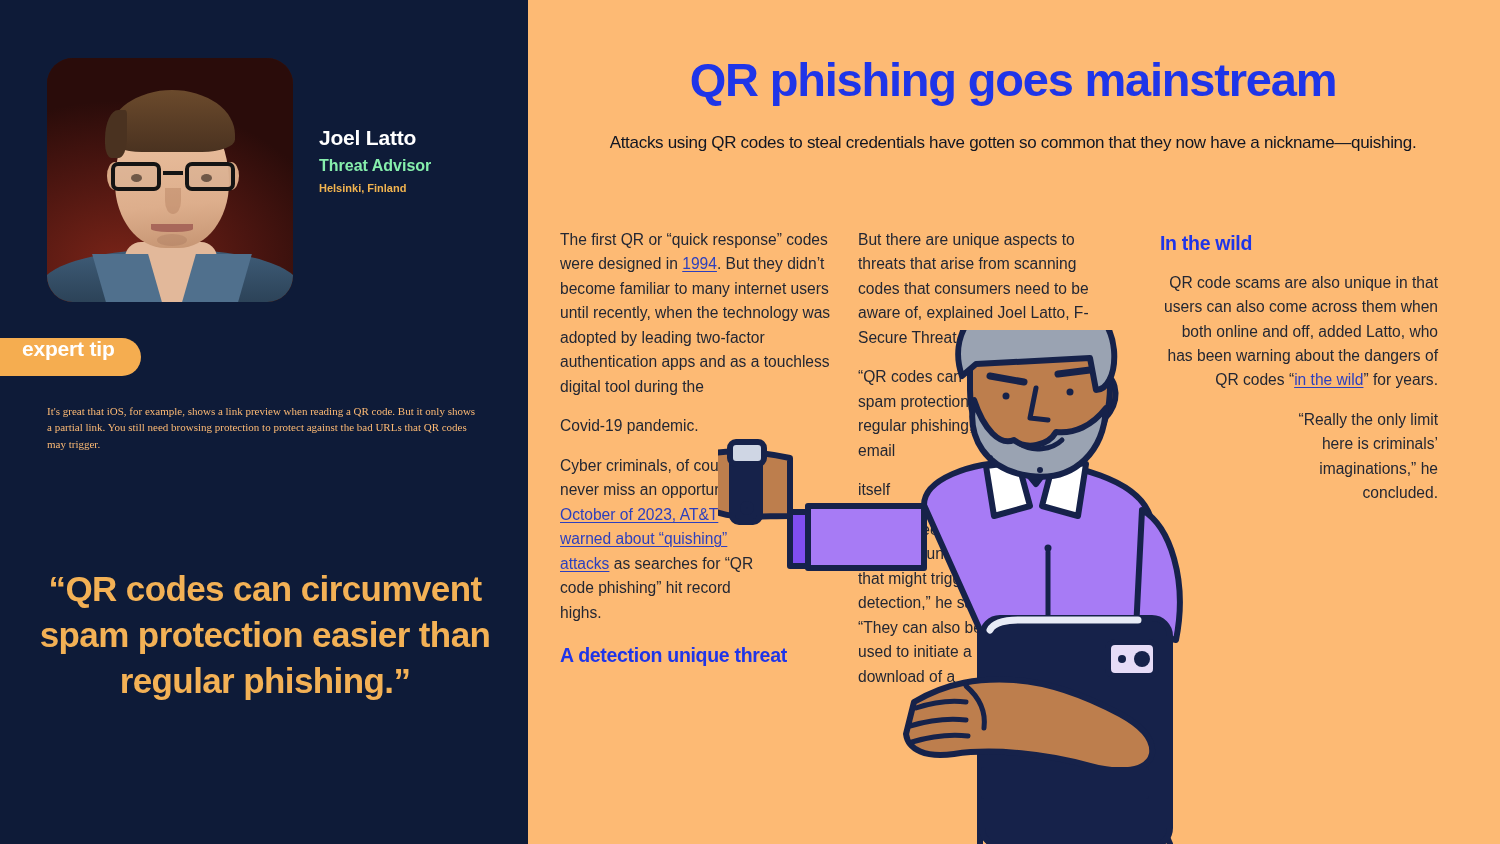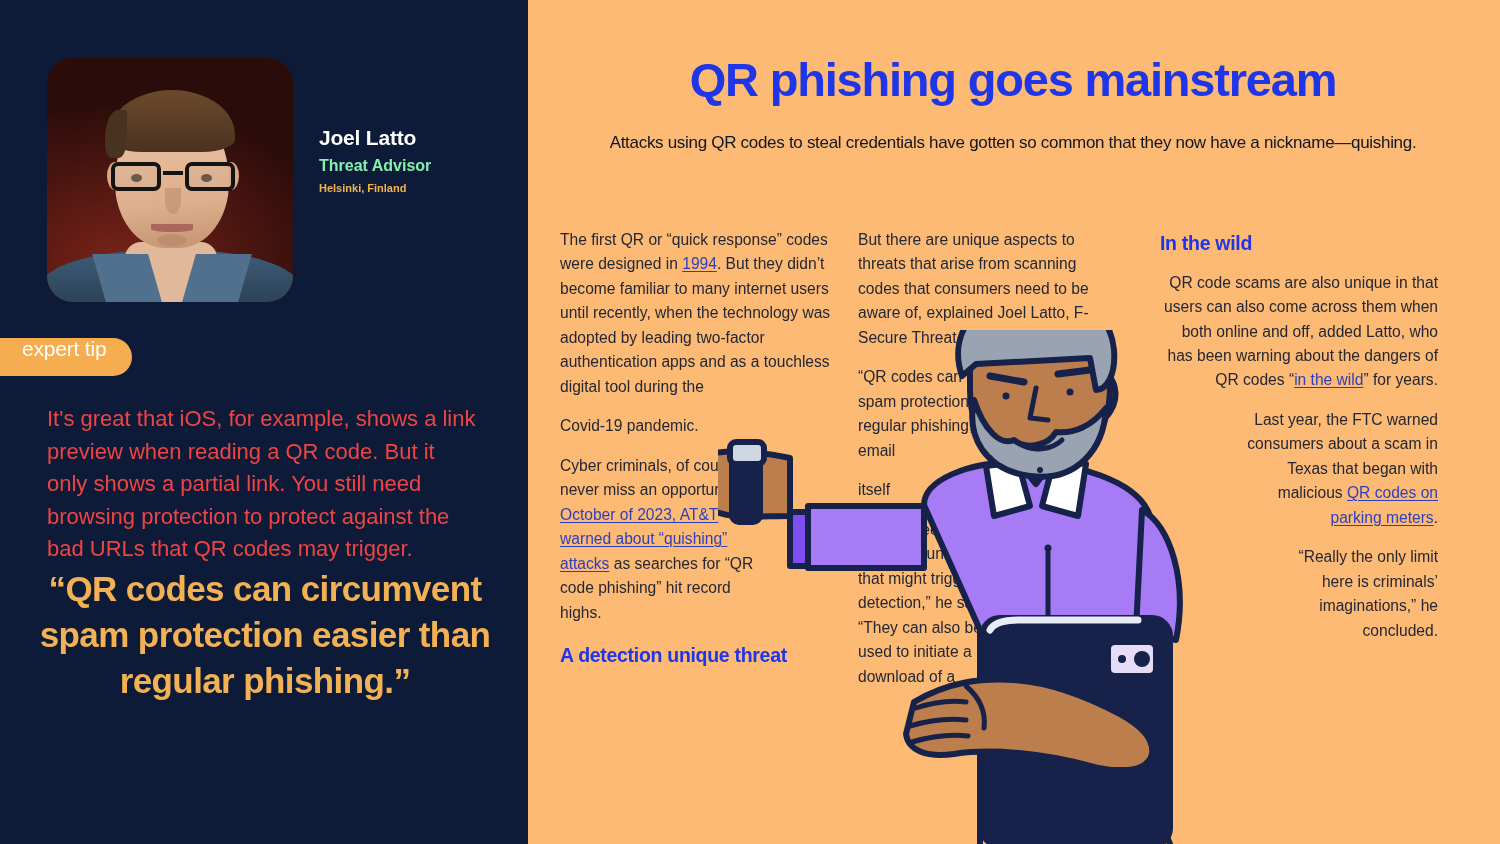--- a/index.html
+++ b/index.html
@@ -142,31 +142,32 @@
 
   .tip-badge {
     position: absolute;
     left: 0; top: 338px;
     height: 38px;
     padding: 0 26px 16px 22px;
     display: flex; align-items: center;
     background: #f5ad50;
     border-radius: 0 19px 19px 0;
     color: #ffffff;
-    font-size: 21px; font-weight: 400;
+    font-size: 21px; font-weight: 700;
     letter-spacing: -0.2px;
   }
 
   .tip-body {
     position: absolute;
     left: 47px; top: 403px;
     width: 432px;
-    color: #ef4444;
-    font-size: 22px;
+    color: #fdba74;
+    font-size: 11px;
     line-height: 1.48;
+    font-family: Liberation Serif, serif;
   }
 
   .pull-quote {
     position: absolute;
     left: 30px; top: 566px;
     width: 470px;
     text-align: center;
     color: #f3b155;
     font-size: 35px;
     font-weight: 700;
@@ -308,23 +309,20 @@
       <p class="q1">“QR codes can circumvent spam protection easier than regular phishing, since  the email</p>
       <p class="q2">itself</p>
       <p class="q2">doesn’t need to have any outbound links that might trigger detection,” he said. “They can also be used to initiate a download of a</p>
     </div>
 
     <div class="col col3">
       <h2 class="sec-head">In the wild</h2>
       <p class="indent">
         <span>QR code scams are also unique in that users can also come across them when both online and off, added Latto, who has been warning about the dangers of QR codes “</span><a class="lnk" href="#">in the wild</a><span>” for years.</span>
       </p>
-      <p class="narrow2">
-        <span>Last year, the FTC warned consumers about a scam in Texas that began with malicious </span><a class="lnk" href="#">QR codes on parking meters</a><span>.</span>
-      </p>
       <p class="narrow3">“Really the only limit here is criminals’ imaginations,” he concluded.</p>
     </div>
 
     <svg class="illo" viewBox="0 0 560 514">
       <g stroke="#16224a" stroke-width="6" stroke-linejoin="round" stroke-linecap="round" fill="none">
 
         <path d="M262 430 L262 514" stroke-width="6" fill="none"></path>
         <path d="M416 430 L452 514" stroke-width="6" fill="none"></path>
 
         <path d="M206 175 C206 150 250 132 300 132 C356 132 420 150 432 186

